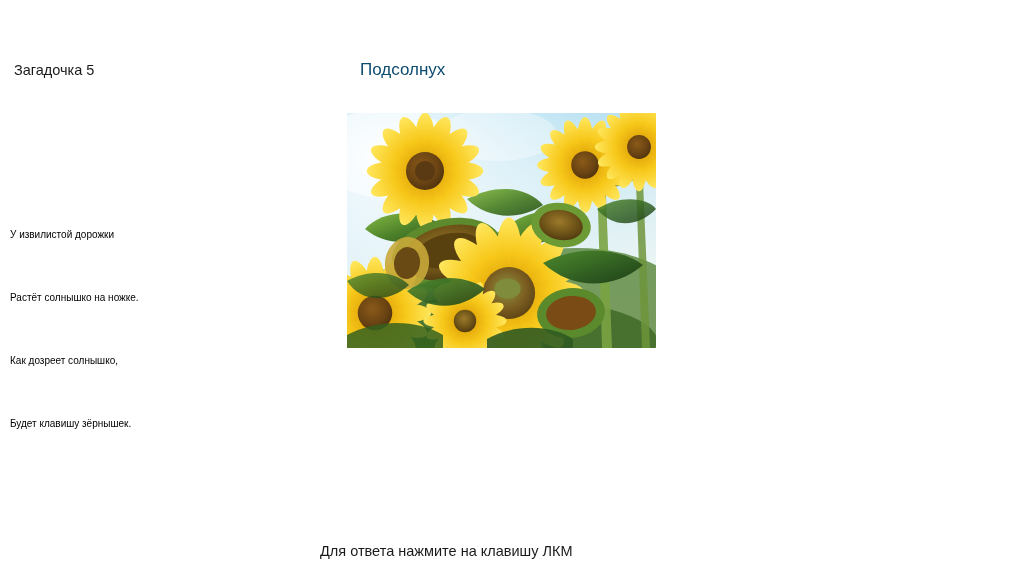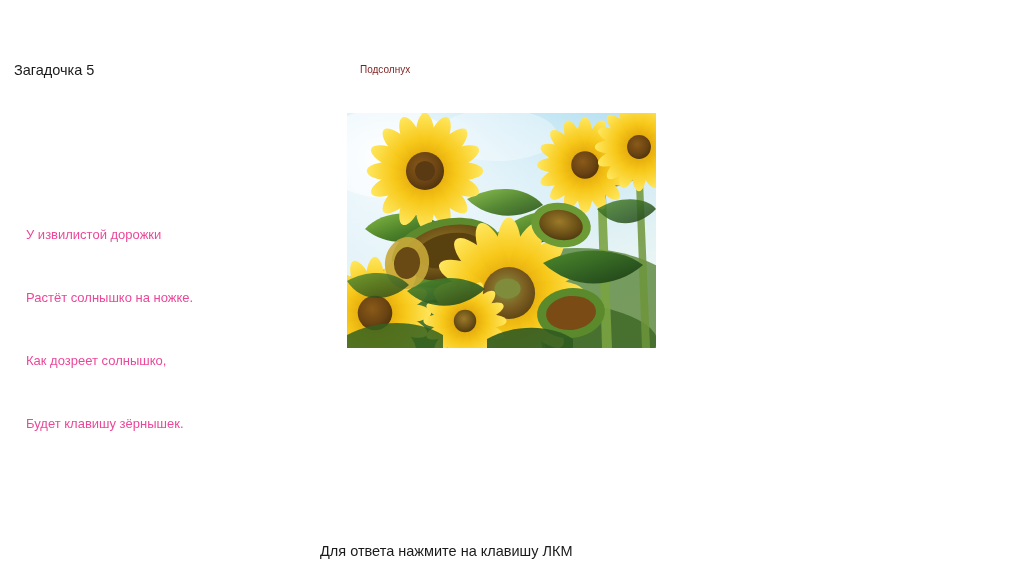--- a/index.html
+++ b/index.html
@@ -29,34 +29,34 @@
     top: 61px;
     font-size: 14.5px;
     line-height: 18px;
     color: #1a1a1a;
     white-space: pre;
   }
   .answer-title {
     position: absolute;
     left: 360px;
     top: 61px;
+    font-size: 17px;
+    line-height: 18px;
+    color: #0c4a6e;
+    white-space: pre;
+  }
+
+  
+  .riddle-verse {
+    position: absolute;
+    left: 10px;
+    top: 182px;
     font-size: 10px;
-    line-height: 18px;
-    color: #7f1d1d;
-    white-space: pre;
-  }
-
-  
-  .riddle-verse {
-    position: absolute;
-    left: 26px;
-    top: 182px;
-    font-size: 13px;
     line-height: 21px;
-    color: #ec4899;
+    color: #000000;
     white-space: pre;
   }
   .riddle-verse .verse-line {
     display: block;
     white-space: pre;
   }
 
   
   .footer-prompt {
     position: absolute;

